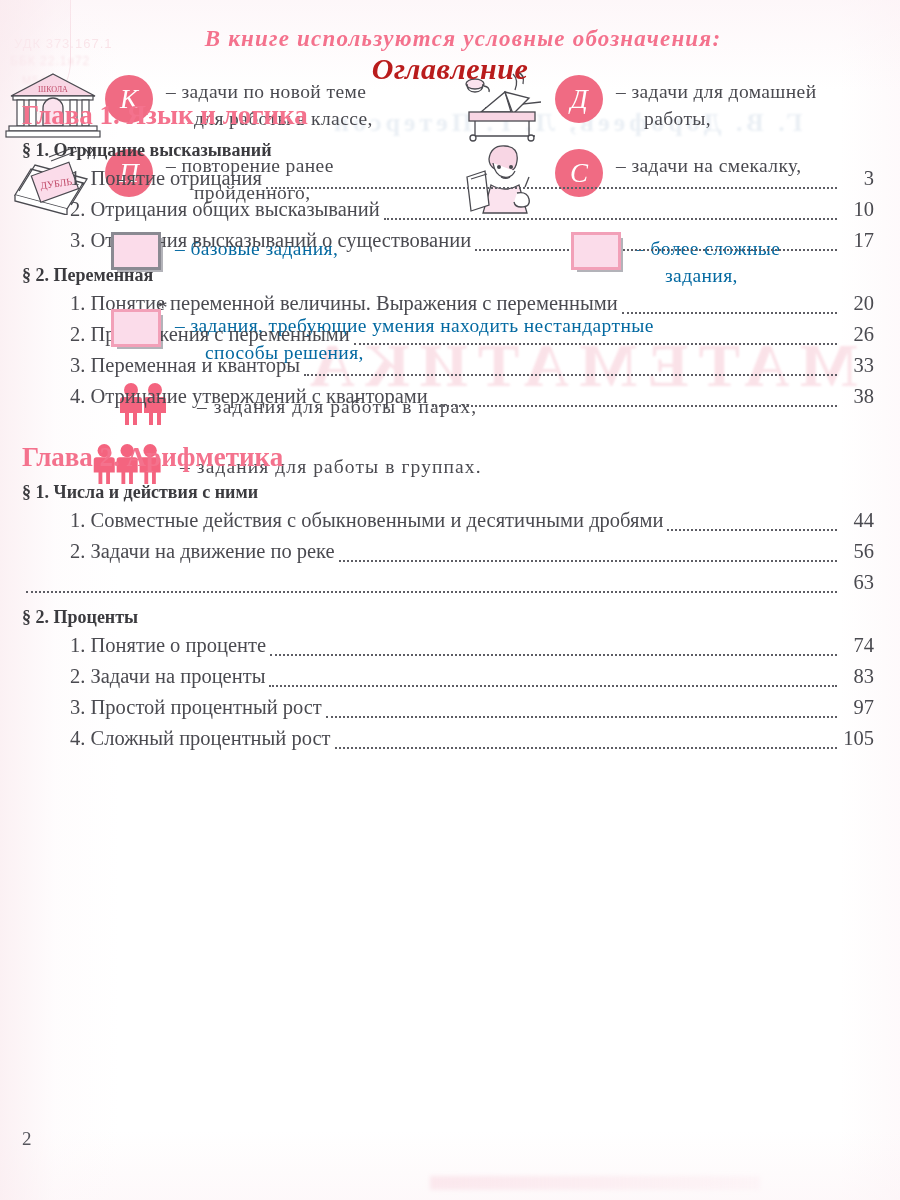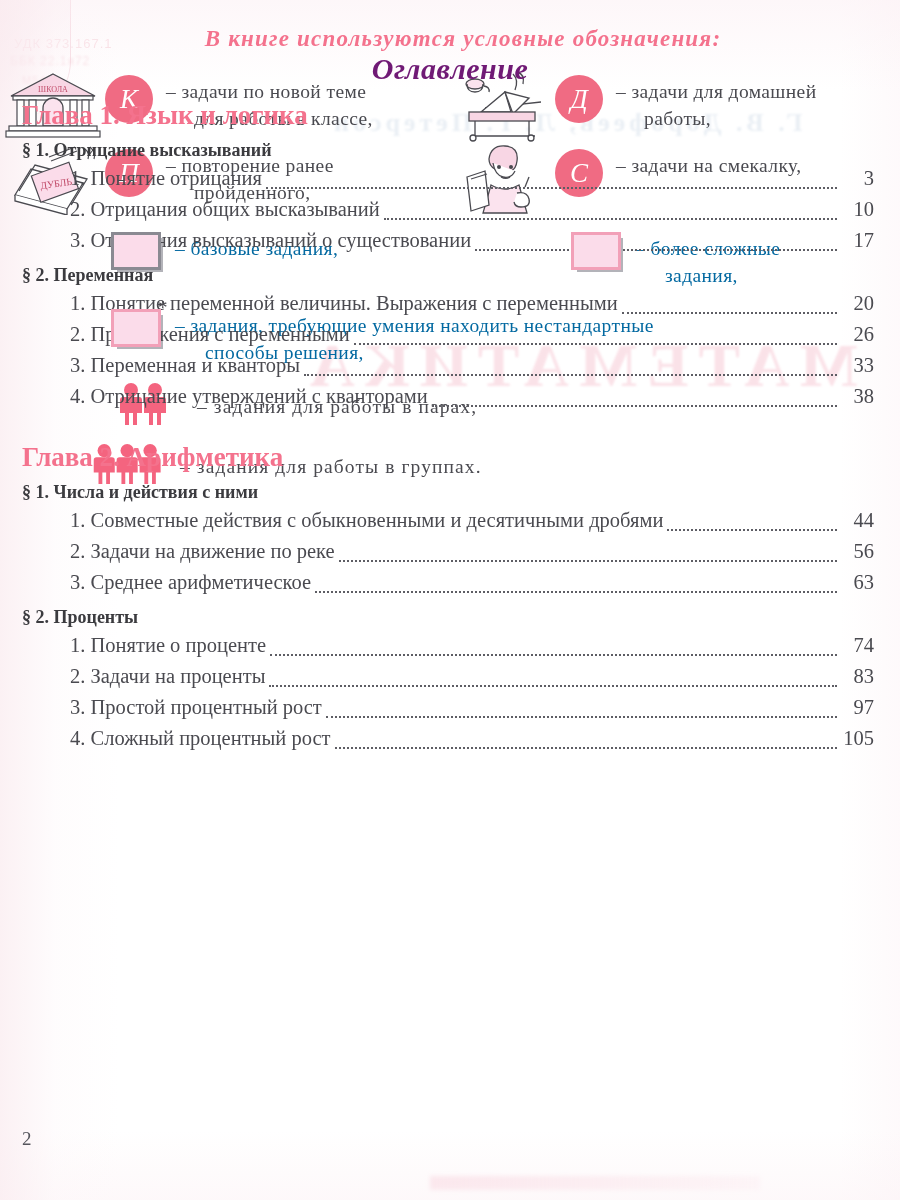--- a/index.html
+++ b/index.html
@@ -49,21 +49,21 @@
   .wm-sub{left:330px;top:108px;font-size:26px;letter-spacing:4px;opacity:.22;filter:blur(1.2px);
           color:#9fb6cf;}
 
   
   .page{position:absolute;inset:0;z-index:6;}
 
   
   .toc{position:absolute;left:0;top:0;width:900px;}
   .toc-title{
     text-align:center;
-    color:#701a75;
+    color:#b91c1c;
     font-weight:bold;font-style:italic;
     font-size:30px;
     margin:0;padding:52px 0 0 0;
     letter-spacing:.5px;
   }
   .chapter{
     color:#f4728d;
     font-weight:bold;
     font-size:27px;
     margin:14px 0 2px 22px;
@@ -241,21 +241,20 @@
       <span class="etxt">1. Совместные действия с обыкновенными и десятичными дробями</span>
       <span class="leader"></span>
       <span class="pg">44</span>
     </div>
     <div class="entry">
       <span class="etxt">2. Задачи на движение по реке</span>
       <span class="leader"></span>
       <span class="pg">56</span>
     </div>
     <div class="entry">
-      <span class="etxt">3. Среднее арифметическое</span>
       <span class="leader"></span>
       <span class="pg">63</span>
     </div>
 
     <div class="section">§ 2. Проценты</div>
     <div class="entry">
       <span class="etxt">1. Понятие о проценте</span>
       <span class="leader"></span>
       <span class="pg">74</span>
     </div>

